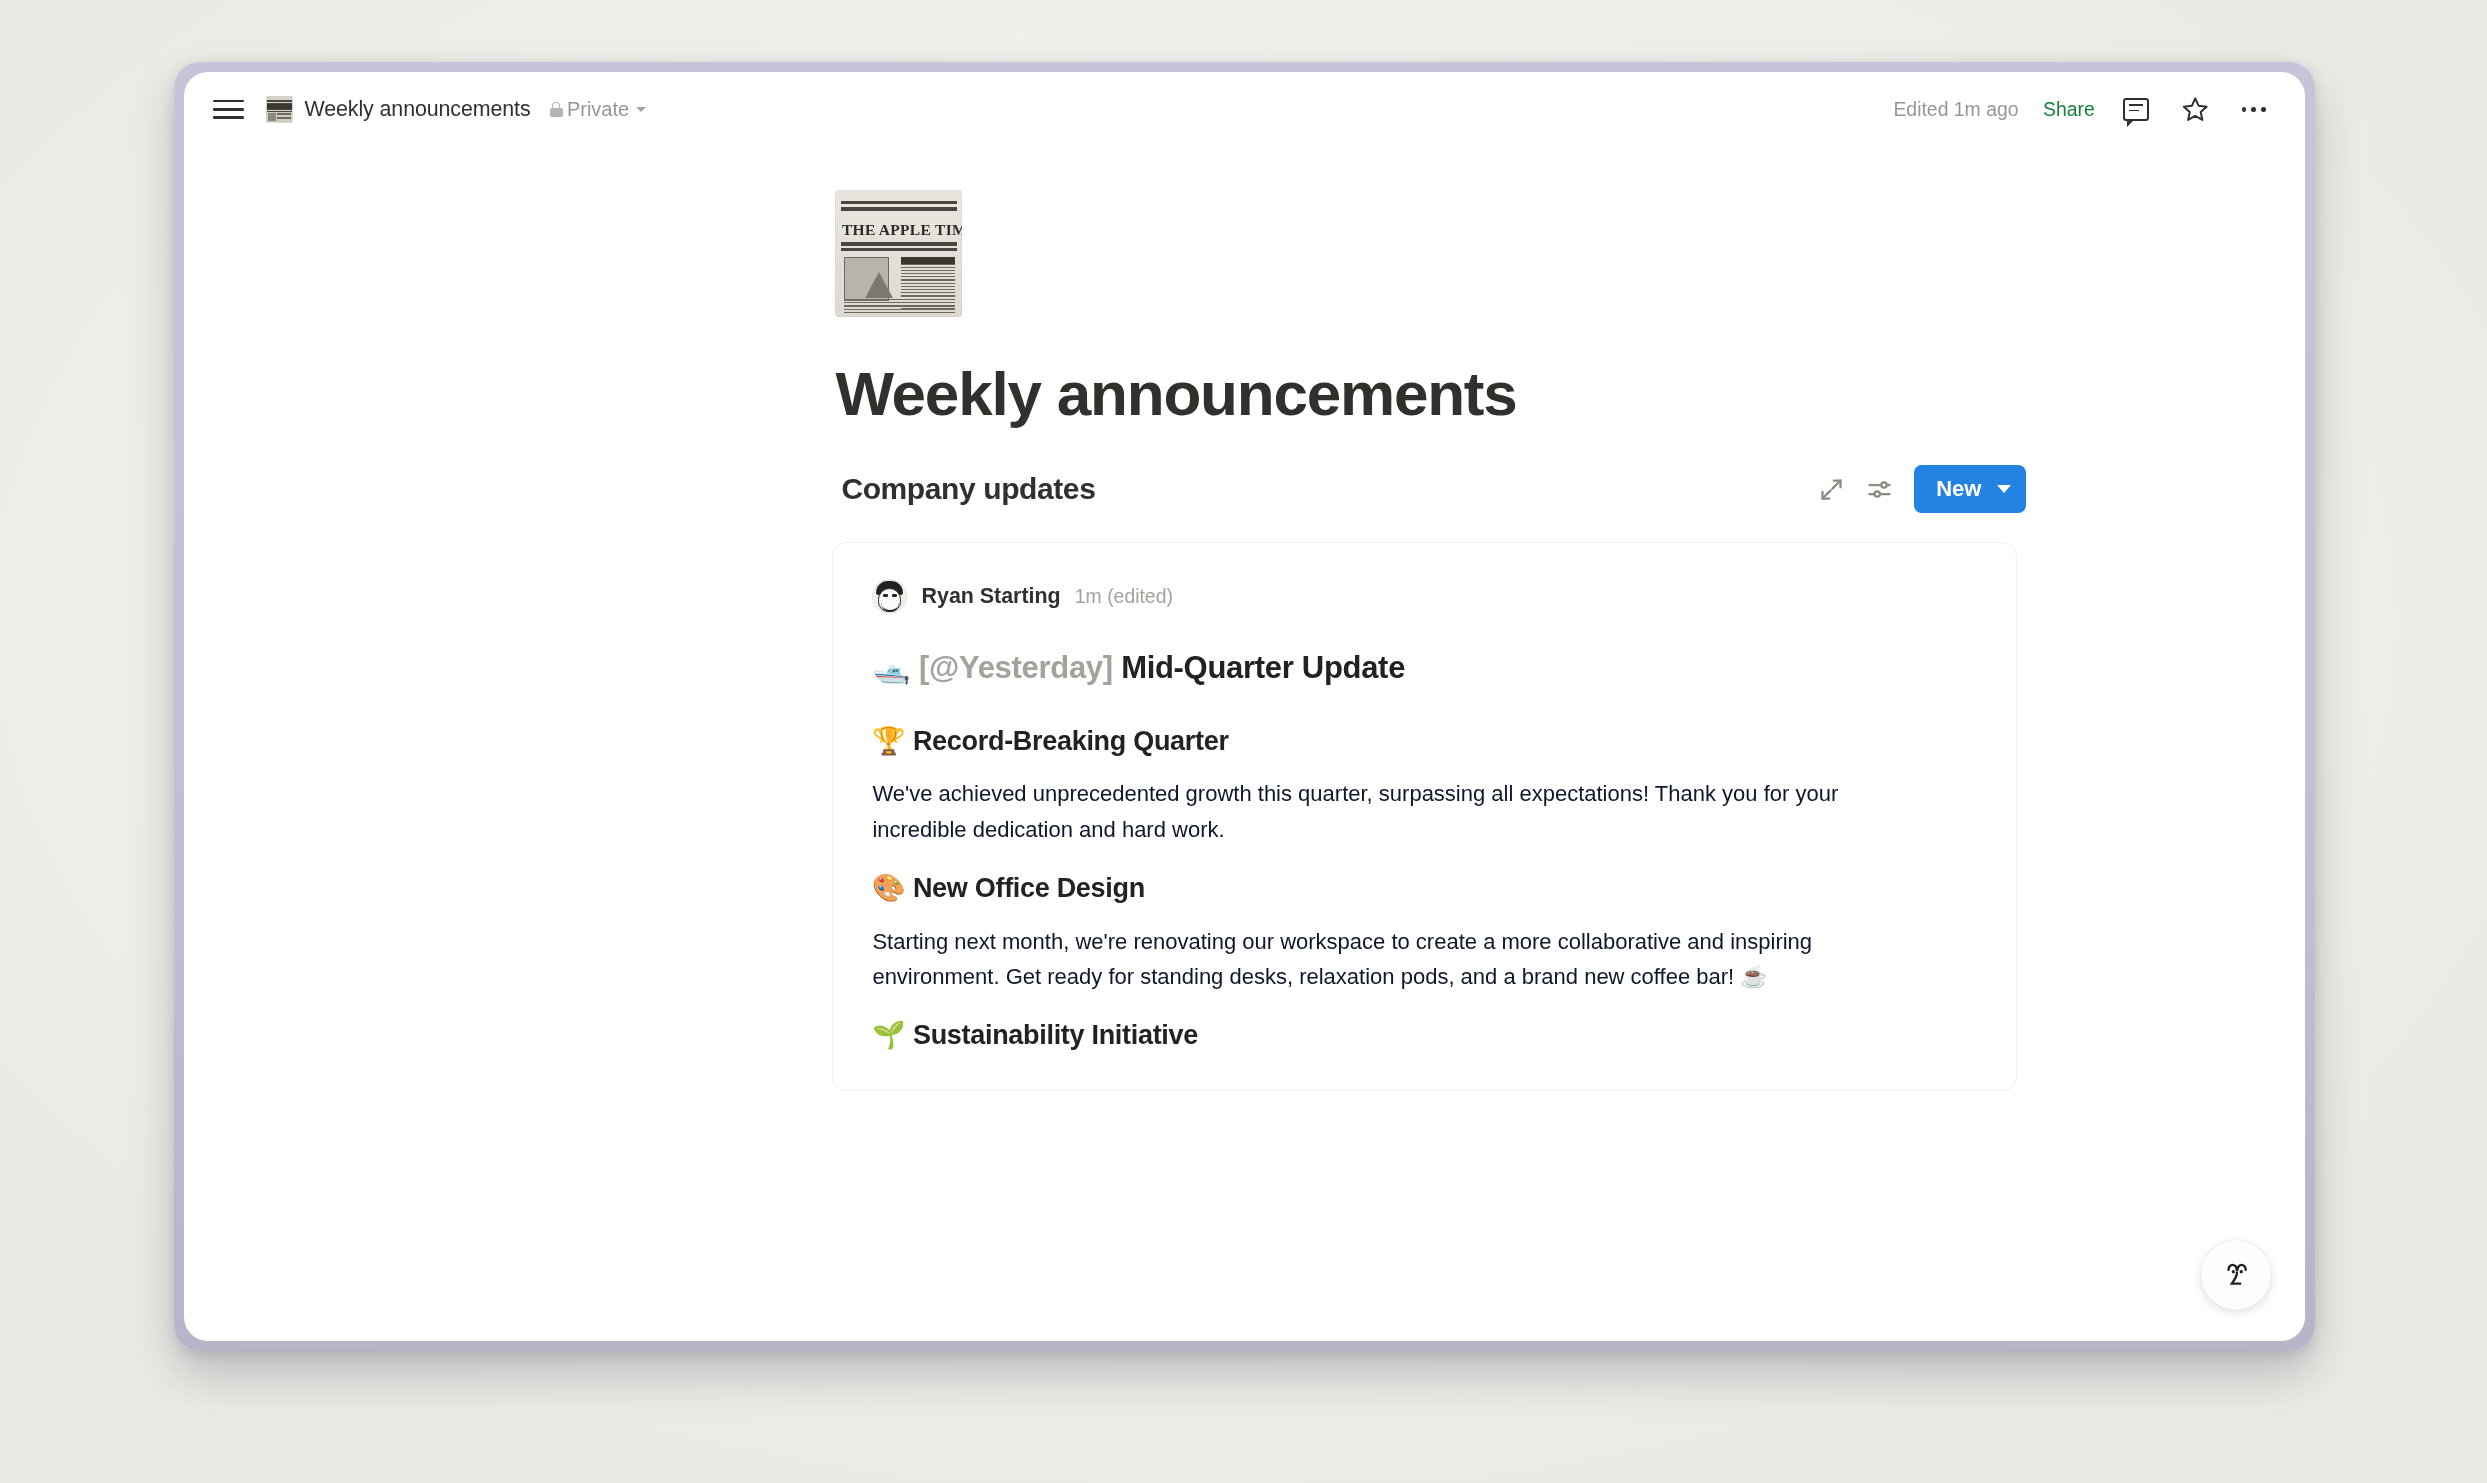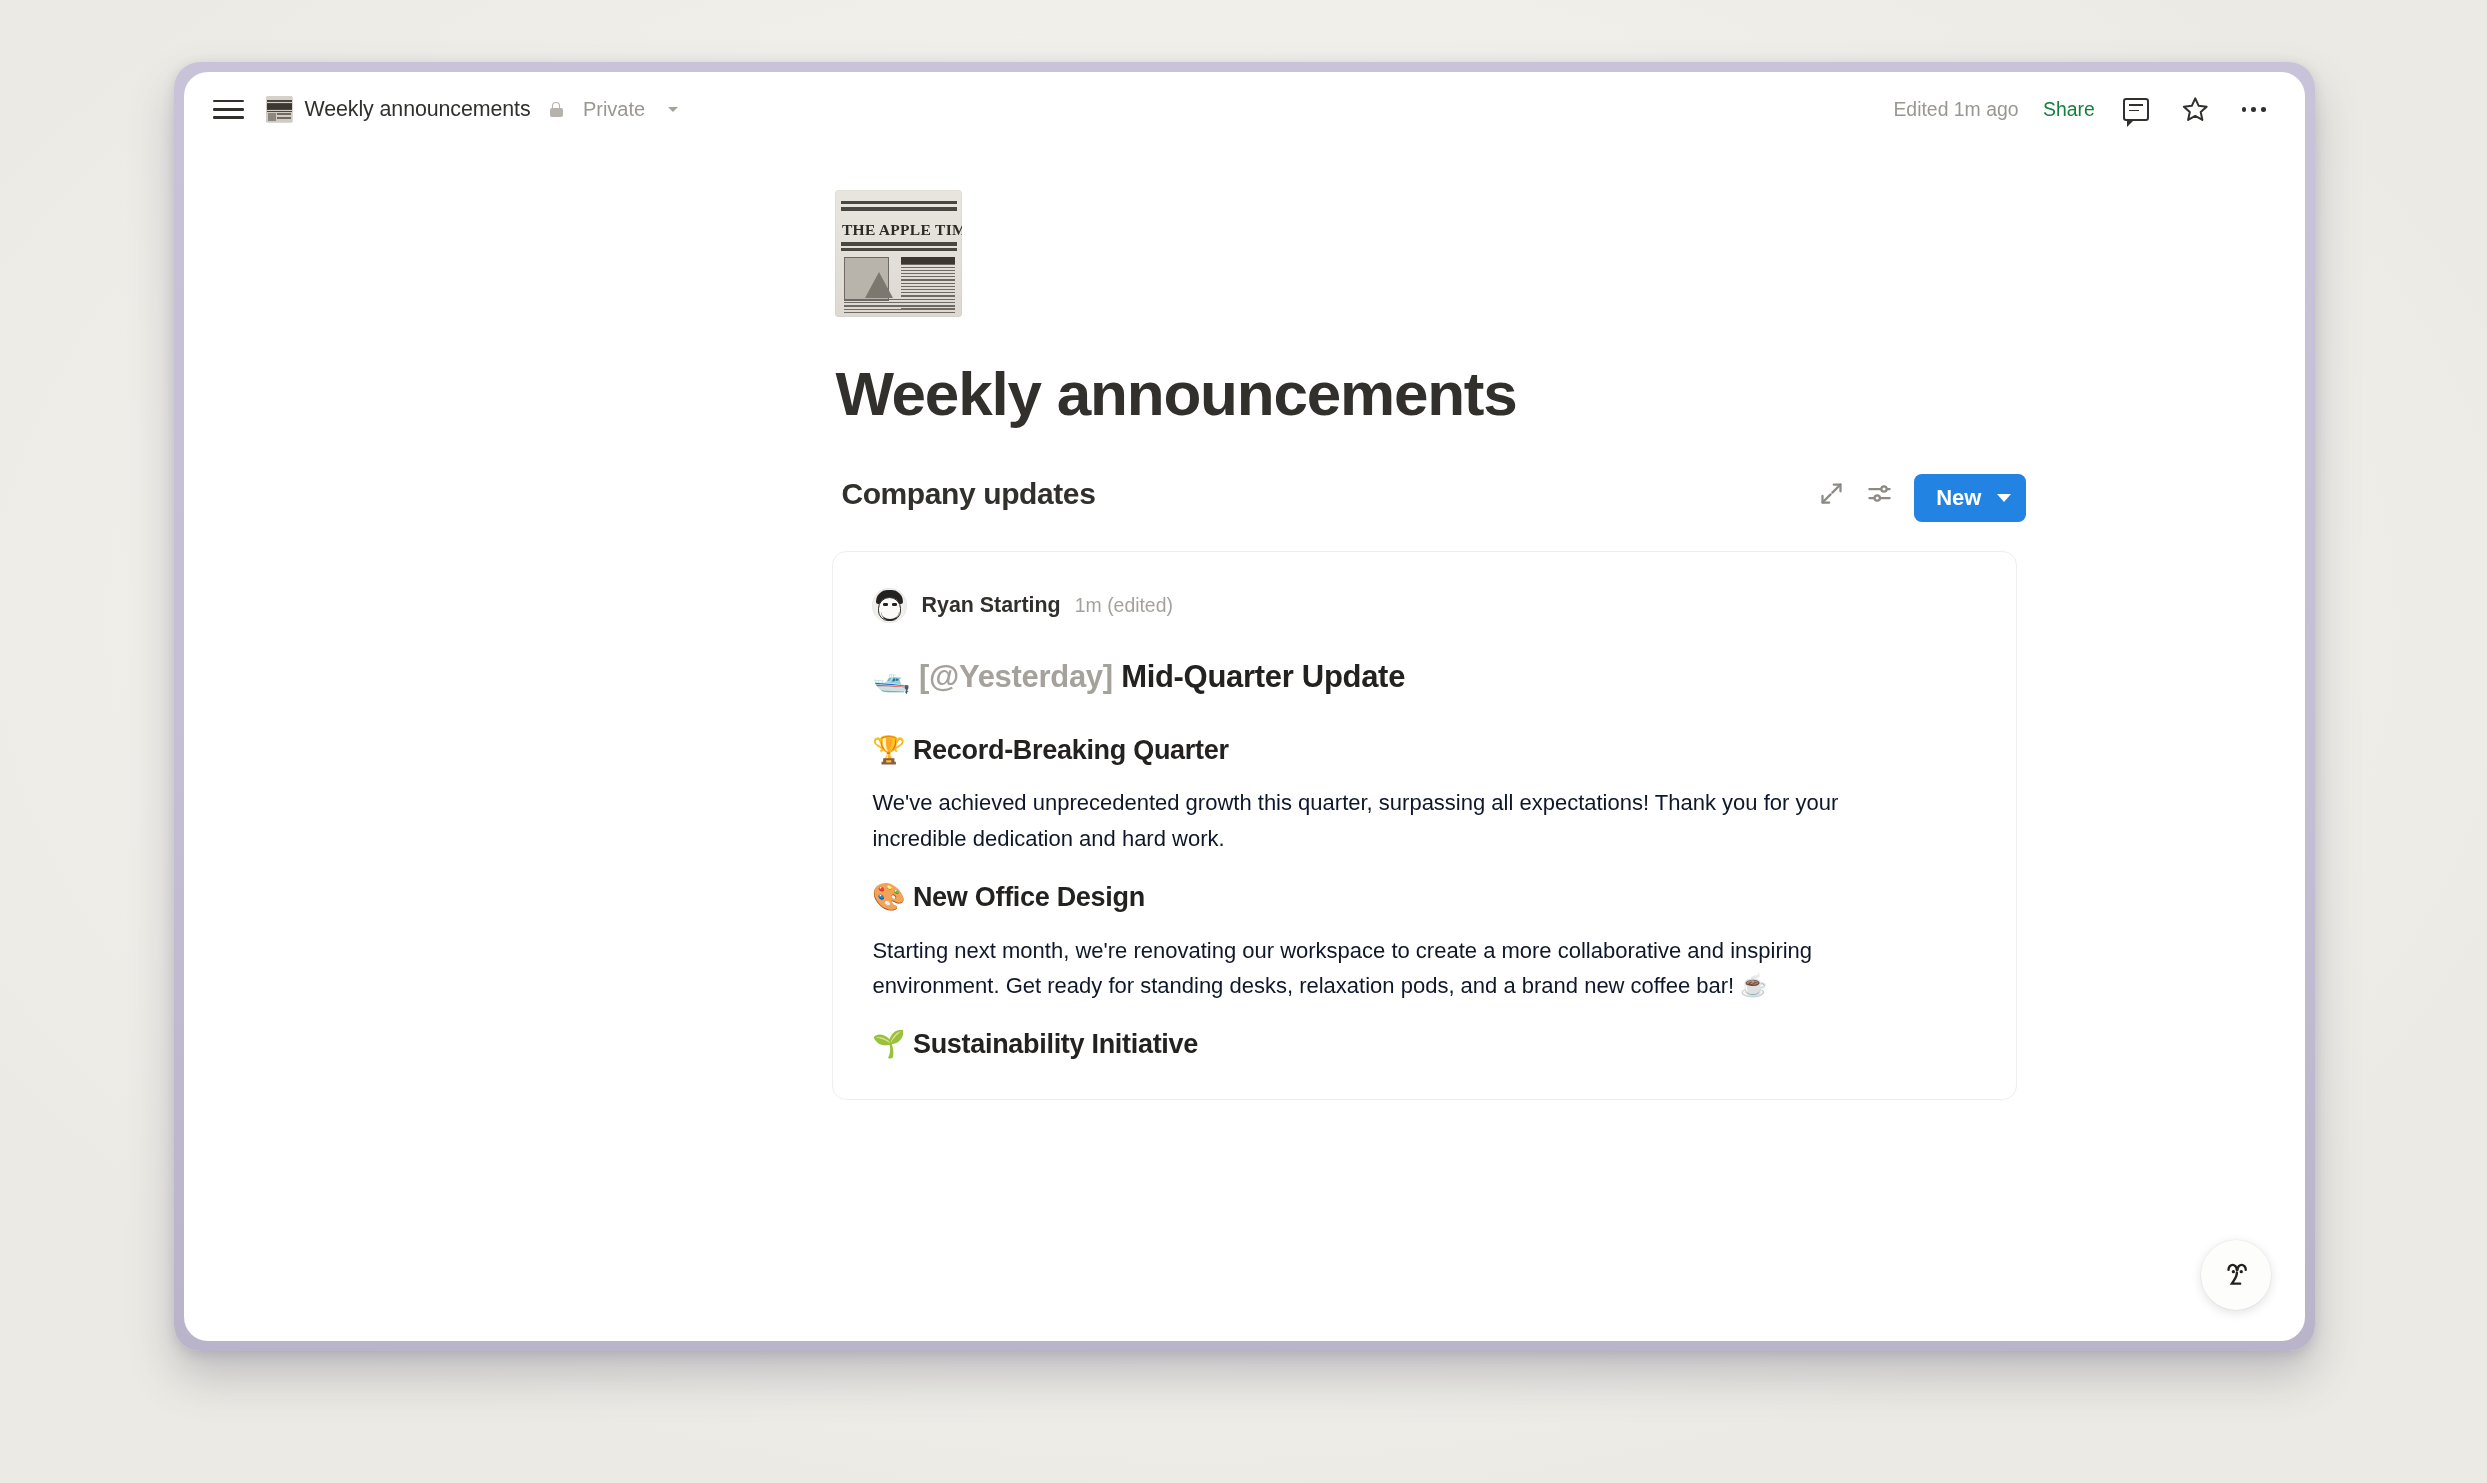--- a/index.html
+++ b/index.html
@@ -67,21 +67,21 @@
     background:#3b3832; }
   .bc-icon .pic { position:absolute; left:1.9px; top:17px; width:8.4px; height:7.8px; background:#8c887f; }
   .bc-icon .col { position:absolute; right:1.9px; top:17px; width:13.6px; height:7.8px;
     background: repeating-linear-gradient(180deg,#6e6a63 0 0.6px, transparent 0.6px 1.3px); }
 
   .bc-title {
     font-size: 21.4px; color: #32302c; font-weight: 400;
     white-space: nowrap; letter-spacing: -0.1px;
   }
   .private-chip {
-    display: flex; align-items: center; gap: 20px;
+    display: flex; align-items: center; gap: 4px;
     margin-left: 19.4px; color: #9a9791; font-size: 20px;
     cursor: pointer;
   }
   .lock {
     width: 13px; height: 15.5px; position: relative; display:inline-block;
   }
   .lock .body { position:absolute; bottom:0; left:0; width:13px; height:9px;
     background:#b6b3ad; border-radius:1.9px; }
   .lock .shackle { position:absolute; top:0; left:2.6px; width:7.8px; height:7.8px;
     border:1.9px solid #b6b3ad; border-bottom:none; border-radius:3.9px 3.9px 0 0; }
@@ -158,21 +158,20 @@
   .expand-ico { width: 27px; height: 27px; position: relative; cursor:pointer; }
   .expand-ico svg { display:block; }
   .sliders-ico { width: 27px; height: 27px; cursor:pointer; }
 
   .new-btn {
     background: #2383e2; color:#fff; border:none; border-radius: 7.8px;
     height: 48px; padding: 0 15.5px 0 22px;
     display:flex; align-items:center; gap: 15.5px;
     font-size: 22px; font-weight: 600; cursor:pointer;
     font-family:"Liberation Sans", sans-serif;
-    margin-top:9px;
   }
   .new-btn .chev {
     width: 0; height: 0; border-left: 7.1px solid transparent;
     border-right: 7.1px solid transparent; border-top: 8.4px solid #fff;
   }
 
   
   .card {
     margin: 28.5px 0 0 648px;
     width: 1185px;

